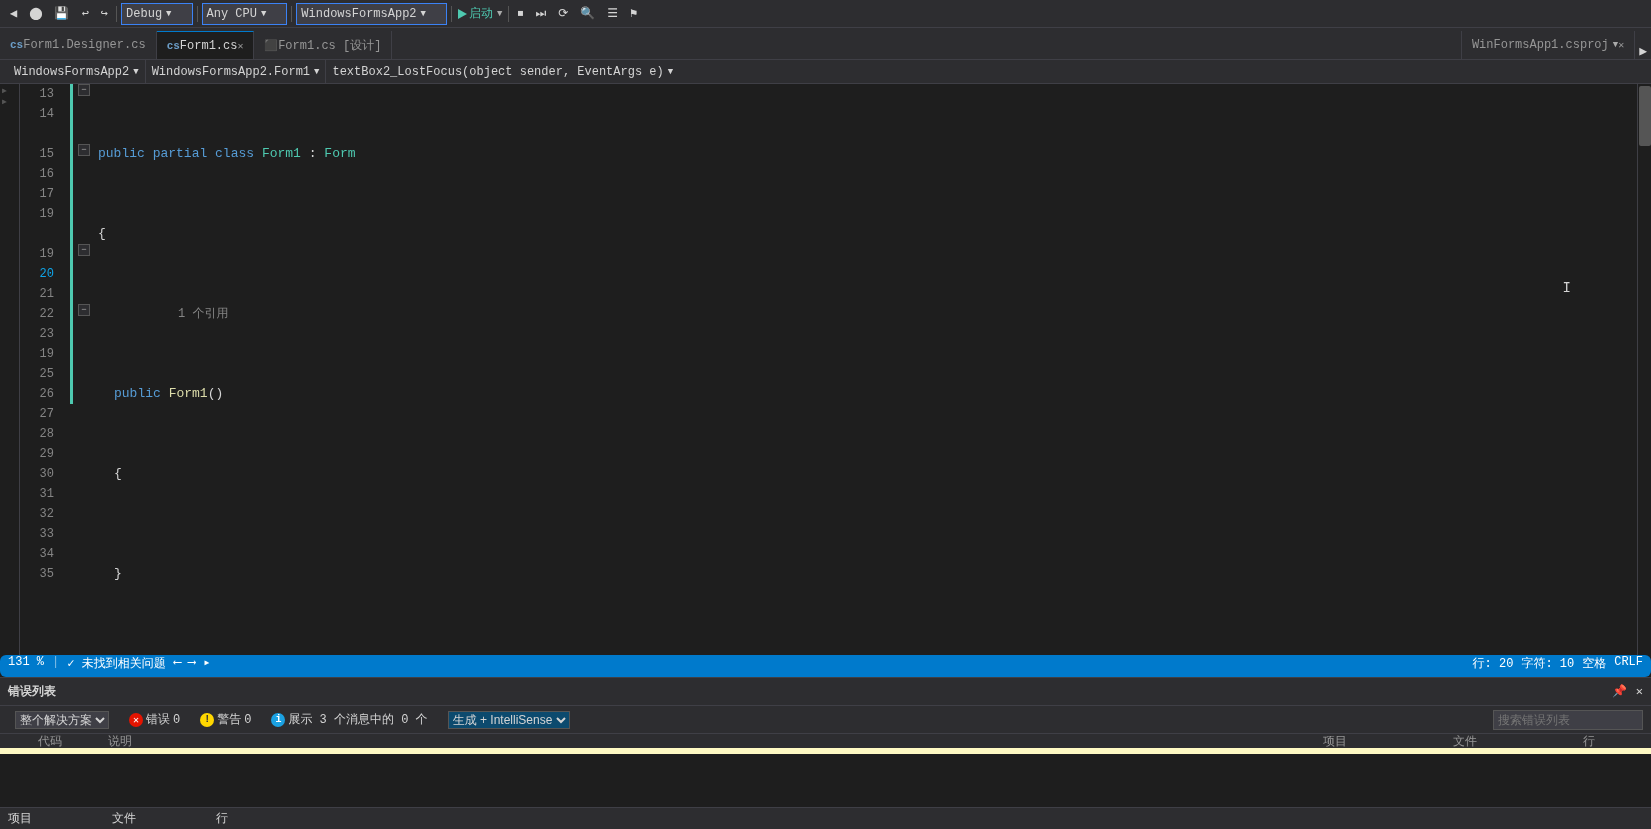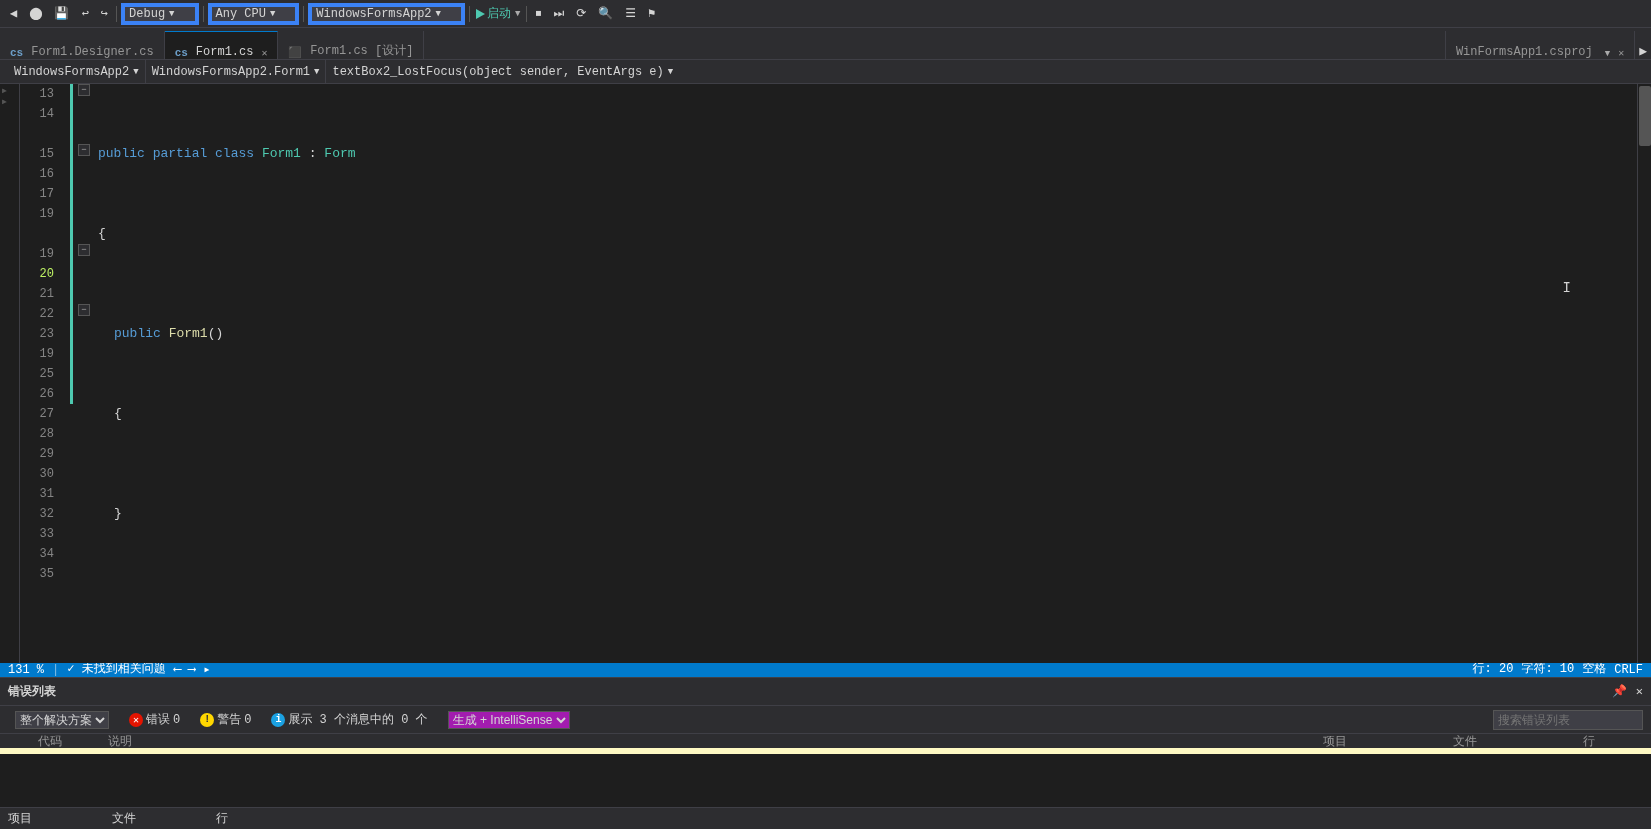--- a/index.html
+++ b/index.html
@@ -36,21 +36,21 @@
       white-space: nowrap;
     }
     .toolbar-separator {
       width: 1px;
       height: 16px;
       background: #555;
       margin: 0 2px;
     }
     .toolbar-dropdown {
       background: #3f3f46;
-      border: 4px solid #3b82f6;
+      border: 1px solid #3b82f6;
       color: #d4d4d4;
       font-size: 12px;
       padding: 2px 20px 2px 4px;
       height: 22px;
       display: flex;
       align-items: center;
       margin: 12px 2px;
       cursor: pointer;
       position: relative;
     }
@@ -79,26 +79,26 @@
       height: 32px;
       display: flex;
       align-items: flex-end;
       border-bottom: 1px solid #3f3f46;
       flex-shrink: 0;
     }
     .tab {
       height: 28px;
       padding: 0 10px;
       display: flex;
-      align-items: flex-end;
+      align-items: center;
       font-size: 12px;
       cursor: pointer;
       border-right: 1px solid #3f3f46;
       white-space: nowrap;
-      gap: 8px;
+      gap: 0;
       color: #969696;
     }
     .tab.active {
       background: #1e1e1e;
       color: #d4d4d4;
       border-top: 1px solid #007acc;
     }
     .tab .close-x {
       font-size: 10px;
       color: #969696;
@@ -232,29 +232,30 @@
 
     
     .right-scrollbar {
       width: 14px;
       background: #1e1e1e;
       border-left: 1px solid #3f3f46;
     }
 
     
     .status-bar {
-      height: 14px;
+      height: 22px;
       background: #007acc;
       display: flex;
-      align-items: flex-end;
+      align-items: flex-start;
       padding: 0 8px;
       font-size: 12px;
       color: #fff;
       flex-shrink: 0;
       gap: 8px;
+      border-radius: 6px;
     }
 
     
     .error-panel {
       height: 130px;
       background: #1e1e1e;
       border-top: 1px solid #3f3f46;
       flex-shrink: 0;
       display: flex;
       flex-direction: column;
@@ -444,21 +445,21 @@
       <div class="line-numbers">
         <div class="line-number">13</div>
         <div class="line-number">14</div>
         <div class="line-number"></div>
         <div class="line-number">15</div>
         <div class="line-number">16</div>
         <div class="line-number">17</div>
         <div class="line-number">19</div>
         <div class="line-number"></div>
         <div class="line-number">19</div>
-        <div class="line-number" style="color:#bef264;">20</div>
+        <div class="line-number" style="color:#0ea5e9;">20</div>
         <div class="line-number">21</div>
         <div class="line-number">22</div>
         <div class="line-number">23</div>
         <div class="line-number">19</div>
         <div class="line-number">25</div>
         <div class="line-number">26</div>
         <div class="line-number">27</div>
         <div class="line-number">28</div>
         <div class="line-number">29</div>
         <div class="line-number">30</div>
@@ -482,20 +483,23 @@
       <div class="code-content">
         
         <div class="code-line">
           <span class="kw">public</span>&nbsp;<span class="kw">partial</span>&nbsp;<span class="kw">class</span>&nbsp;<span class="class-name">Form1</span>&nbsp;<span>:</span>&nbsp;<span class="class-name">Form</span>
         </div>
         
         <div class="code-line">
           <span>{</span>
         </div>
         
+        <div class="code-line">
+          <span style="margin-left:80px;" class="ref-hint">1 个引用</span>
+        </div>
         
         <div class="code-line">
           <span style="margin-left:16px;"></span><span class="kw">public</span>&nbsp;<span class="method">Form1</span><span>()</span>
         </div>
         
         <div class="code-line">
           <span style="margin-left:16px;"></span><span>{</span>
         </div>
         
         
@@ -589,21 +593,21 @@
       <span>警告 </span>
       <span>0</span>
     </div>
 
     <div class="error-btn">
       <div class="error-icon-info">i</div>
       <span>展示 3 个消息中的 0 个</span>
     </div>
 
     <div class="error-btn">
-      <select style="background:#a21caf;border:1px solid #555;color:#d4d4d4;font-size:12px;">
+      <select style="background:#0c4a6e;border:1px solid #555;color:#d4d4d4;font-size:12px;">
         <option>生成 + IntelliSense</option>
       </select>
     </div>
 
     <span style="flex:1;"></span>
 
     <input type="text" class="error-search-box" placeholder="搜索错误列表" style="">
   </div>
 
   <div class="error-table">

